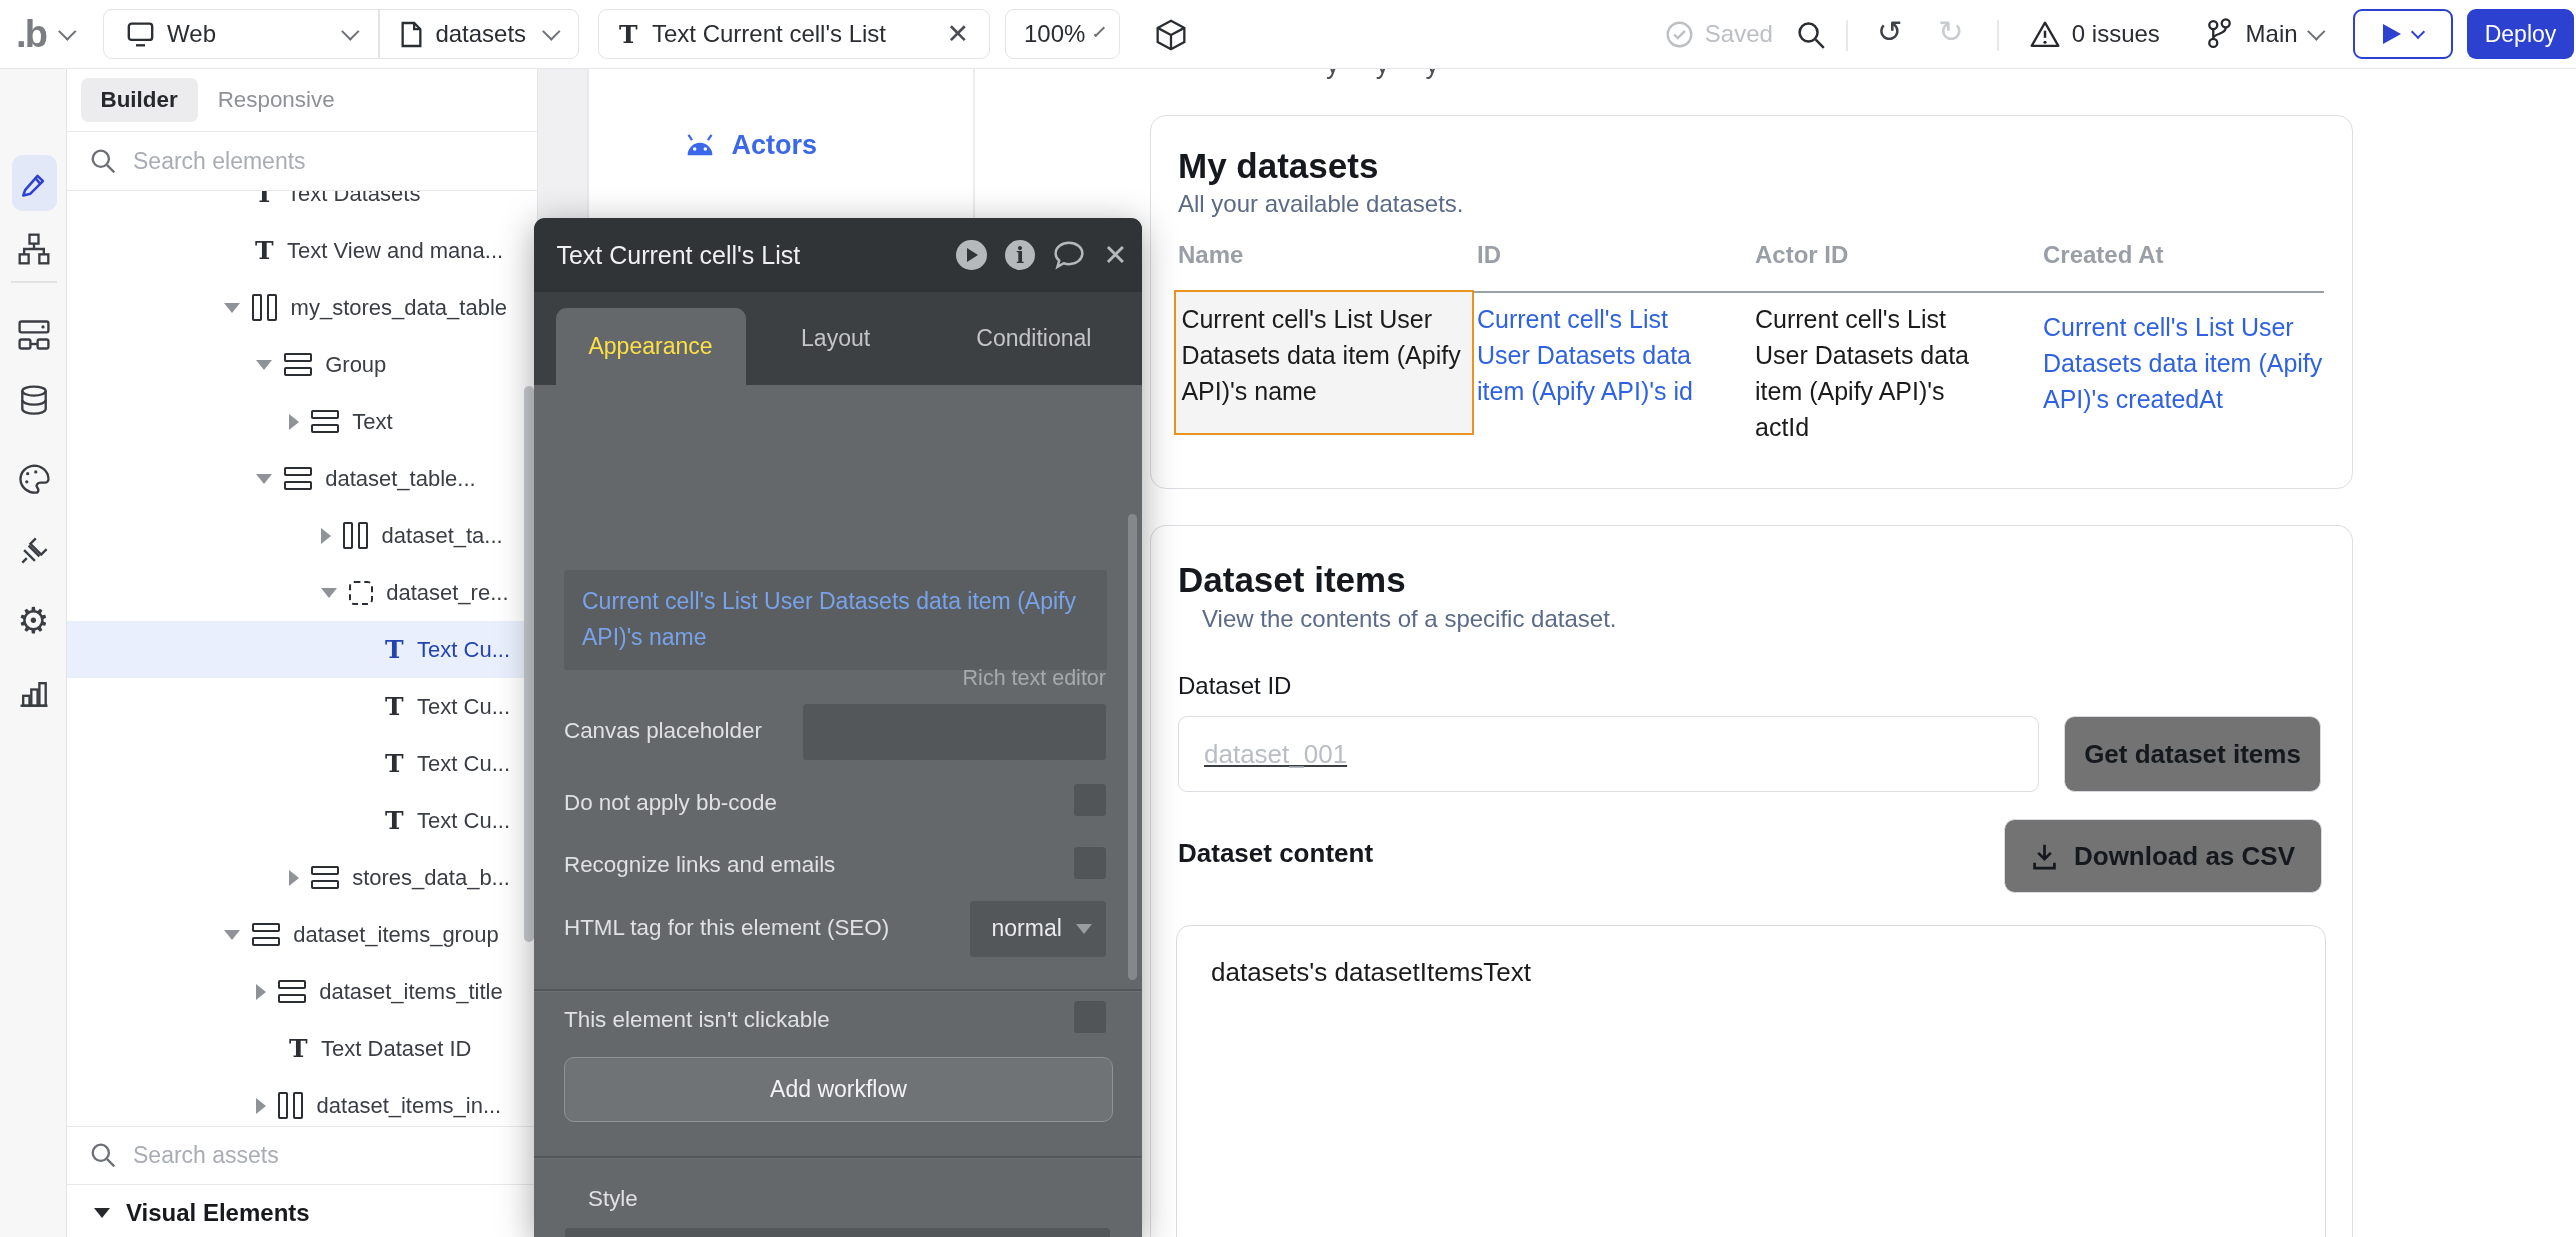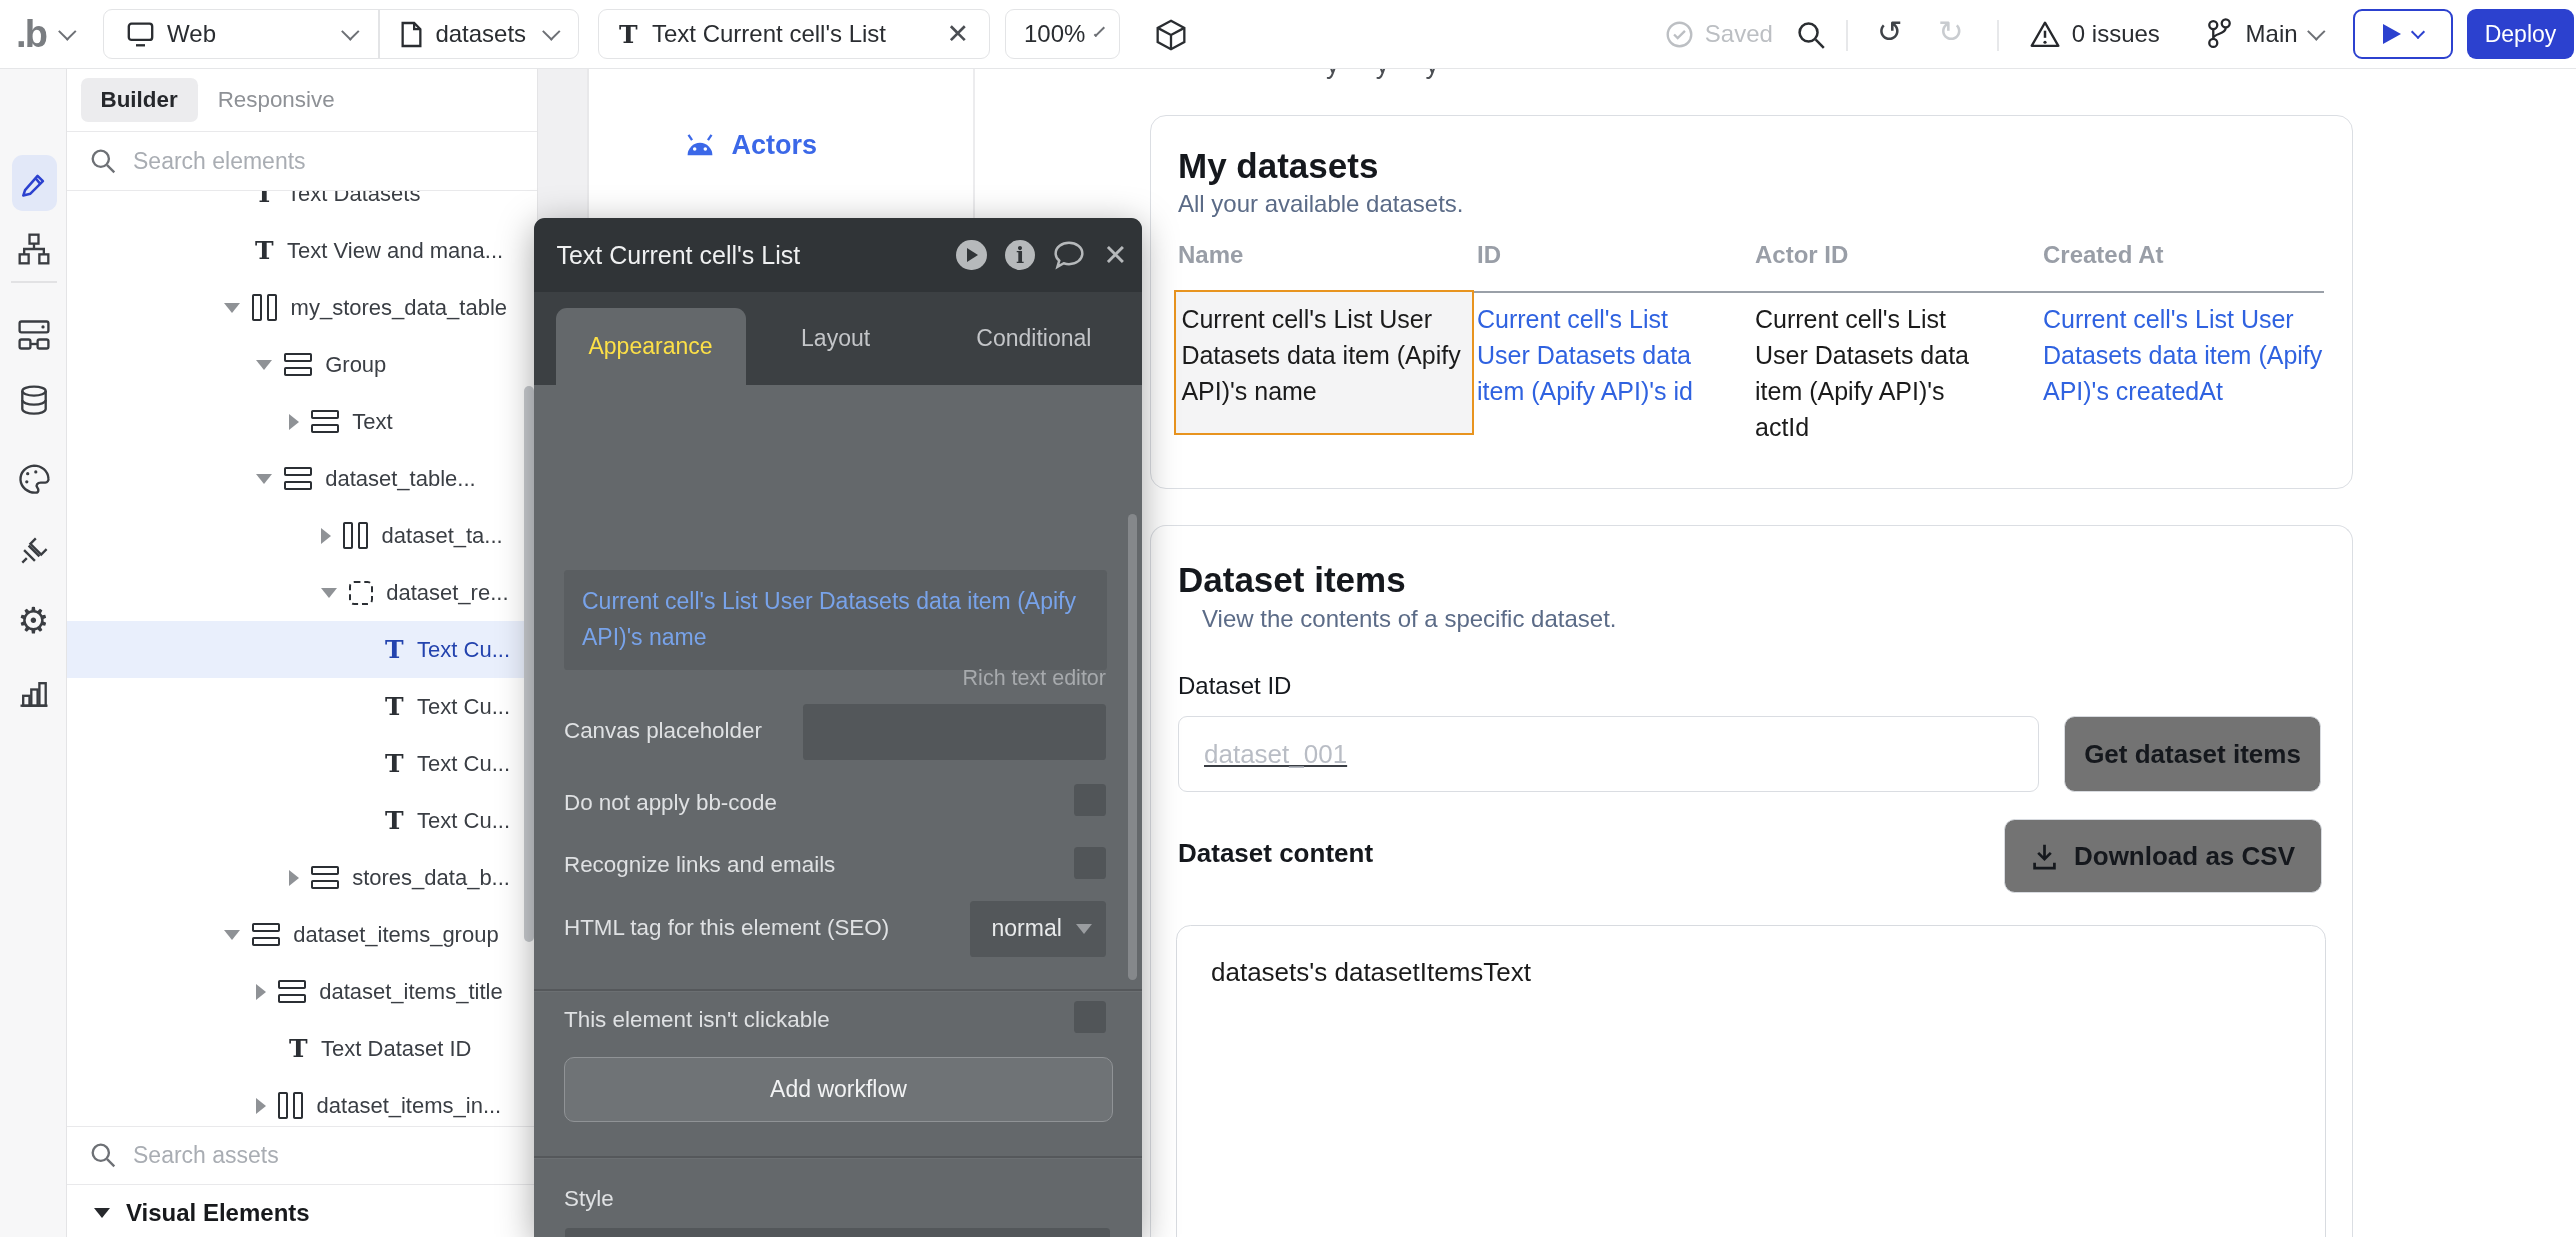--- a/index.html
+++ b/index.html
@@ -465,21 +465,21 @@
         <div class="th" style="left: 604px; top: 125px;">Actor ID</div>
         <div class="th" style="left: 892px; top: 125px;">Created At</div>
       </div>
     <div id="thead-line"></div>
     <div id="name-cell-sel">
       <div class="cell-inner">Current cell's List User Datasets data item (Apify API)'s name</div>
     </div>
     <div id="table-cells">
         <div class="cell-text cell-link" style="left: 326px; width: 240px;">Current cell's List User Datasets data item (Apify API)'s id</div>
         <div class="cell-text" style="left: 604px; width: 249px;">Current cell's List User Datasets data item (Apify API)'s actId</div>
-        <div class="cell-text cell-link" style="left: 892px; width: 296px;">Current cell's List User Datasets data item (Apify API)'s createdAt</div>
+        <div class="cell-text cell-link" style="left: 892px; width: 296px; margin-top: 8px;">Current cell's List User Datasets data item (Apify API)'s createdAt</div>
       </div>
   </div>
 
   <div class="card" id="card-items">
     <div class="card-title" style="top:34px;">Dataset items</div>
     <div class="card-sub" style="top:79px;margin-left:24px;">View the contents of a specific dataset.</div>
     <div class="field-label" style="top:146px;">Dataset ID</div>
     <input class="page-input" type="text" placeholder="dataset_001" style="">
     <button class="page-btn" style="left:913px; top:190px; width:257px; height:76px;">Get dataset items</button>
     <div class="field-label" style="top:312px; font-weight:700; font-size:26px;">Dataset content</div>
@@ -540,21 +540,21 @@
 
     <div class="divider-h" style="top:603px;"></div>
 
     <div class="insp-label" style="top:621px;">This element isn't clickable</div>
     <div class="checkbox" style="top:615px;"></div>
 
     <button id="add-workflow">Add workflow</button>
 
     <div class="divider-h" style="top:770px;"></div>
 
-    <div class="insp-label" style="top:800px;">Style</div>
+    <div class="insp-label" style="top:800px;margin-left:24px;">Style</div>
     <div id="style-dd">
       
       
     </div>
 
   </div>
   <div id="insp-scrollbar"></div>
 </div>
 
 

